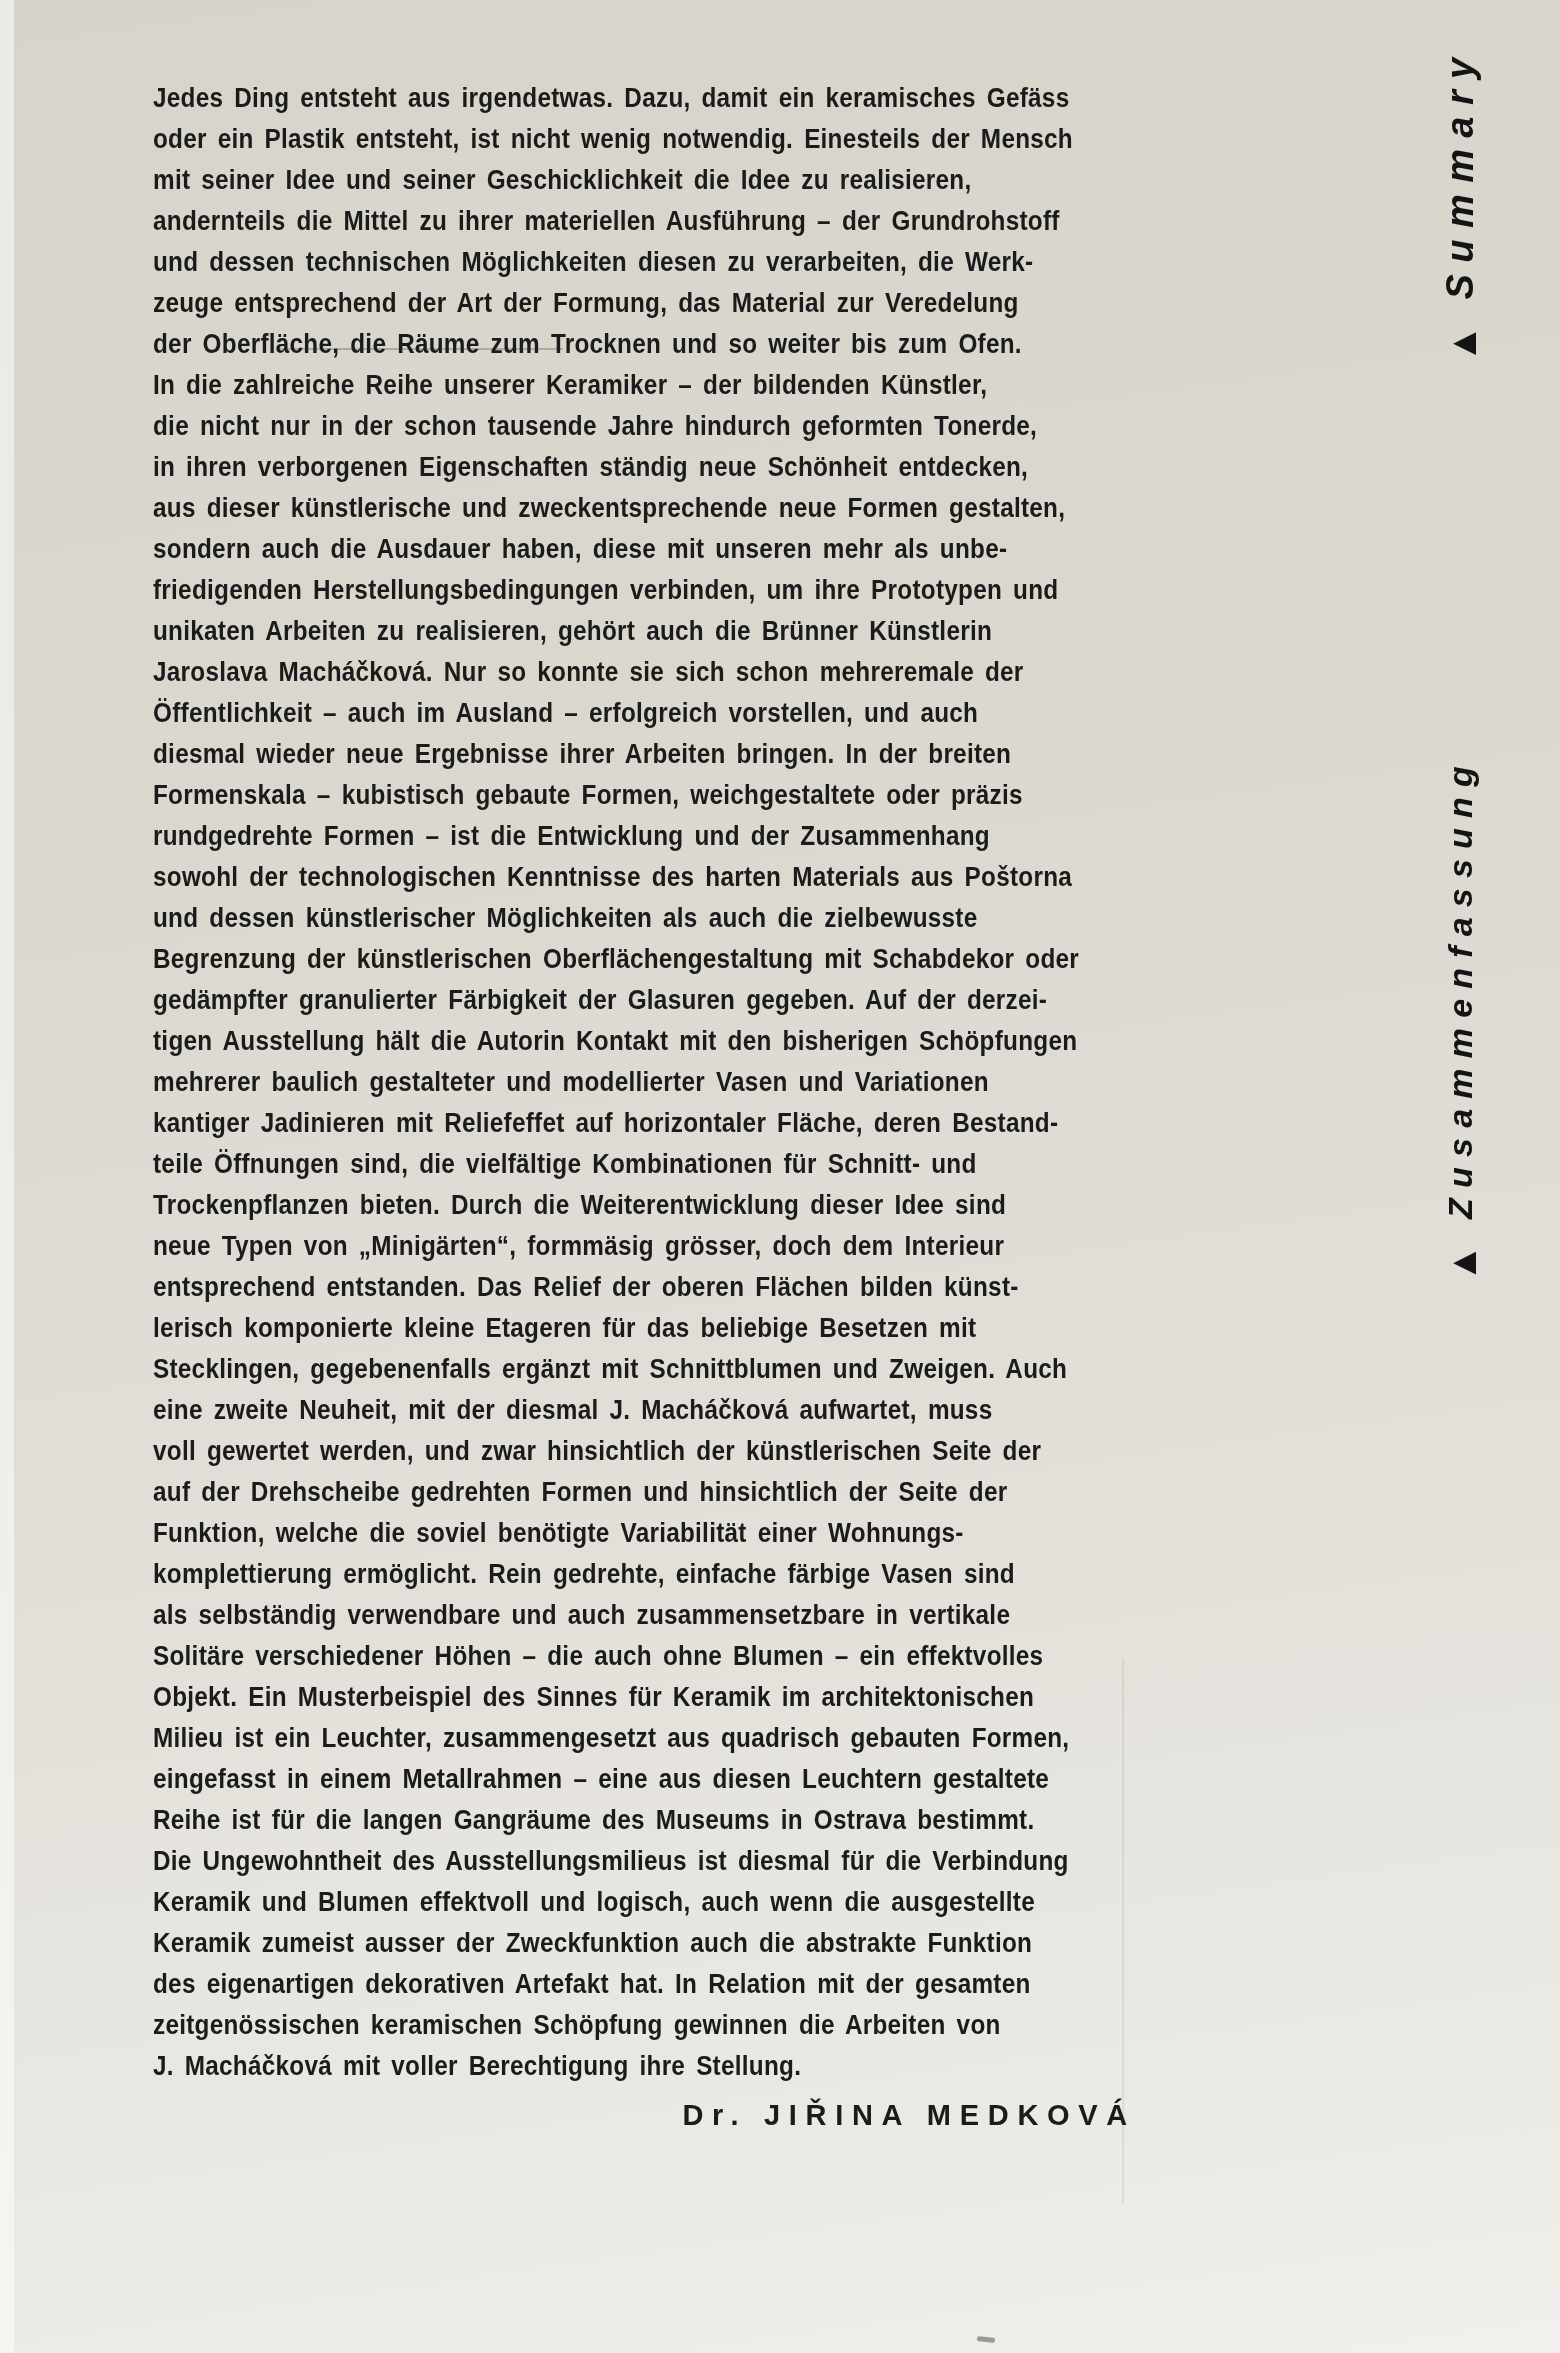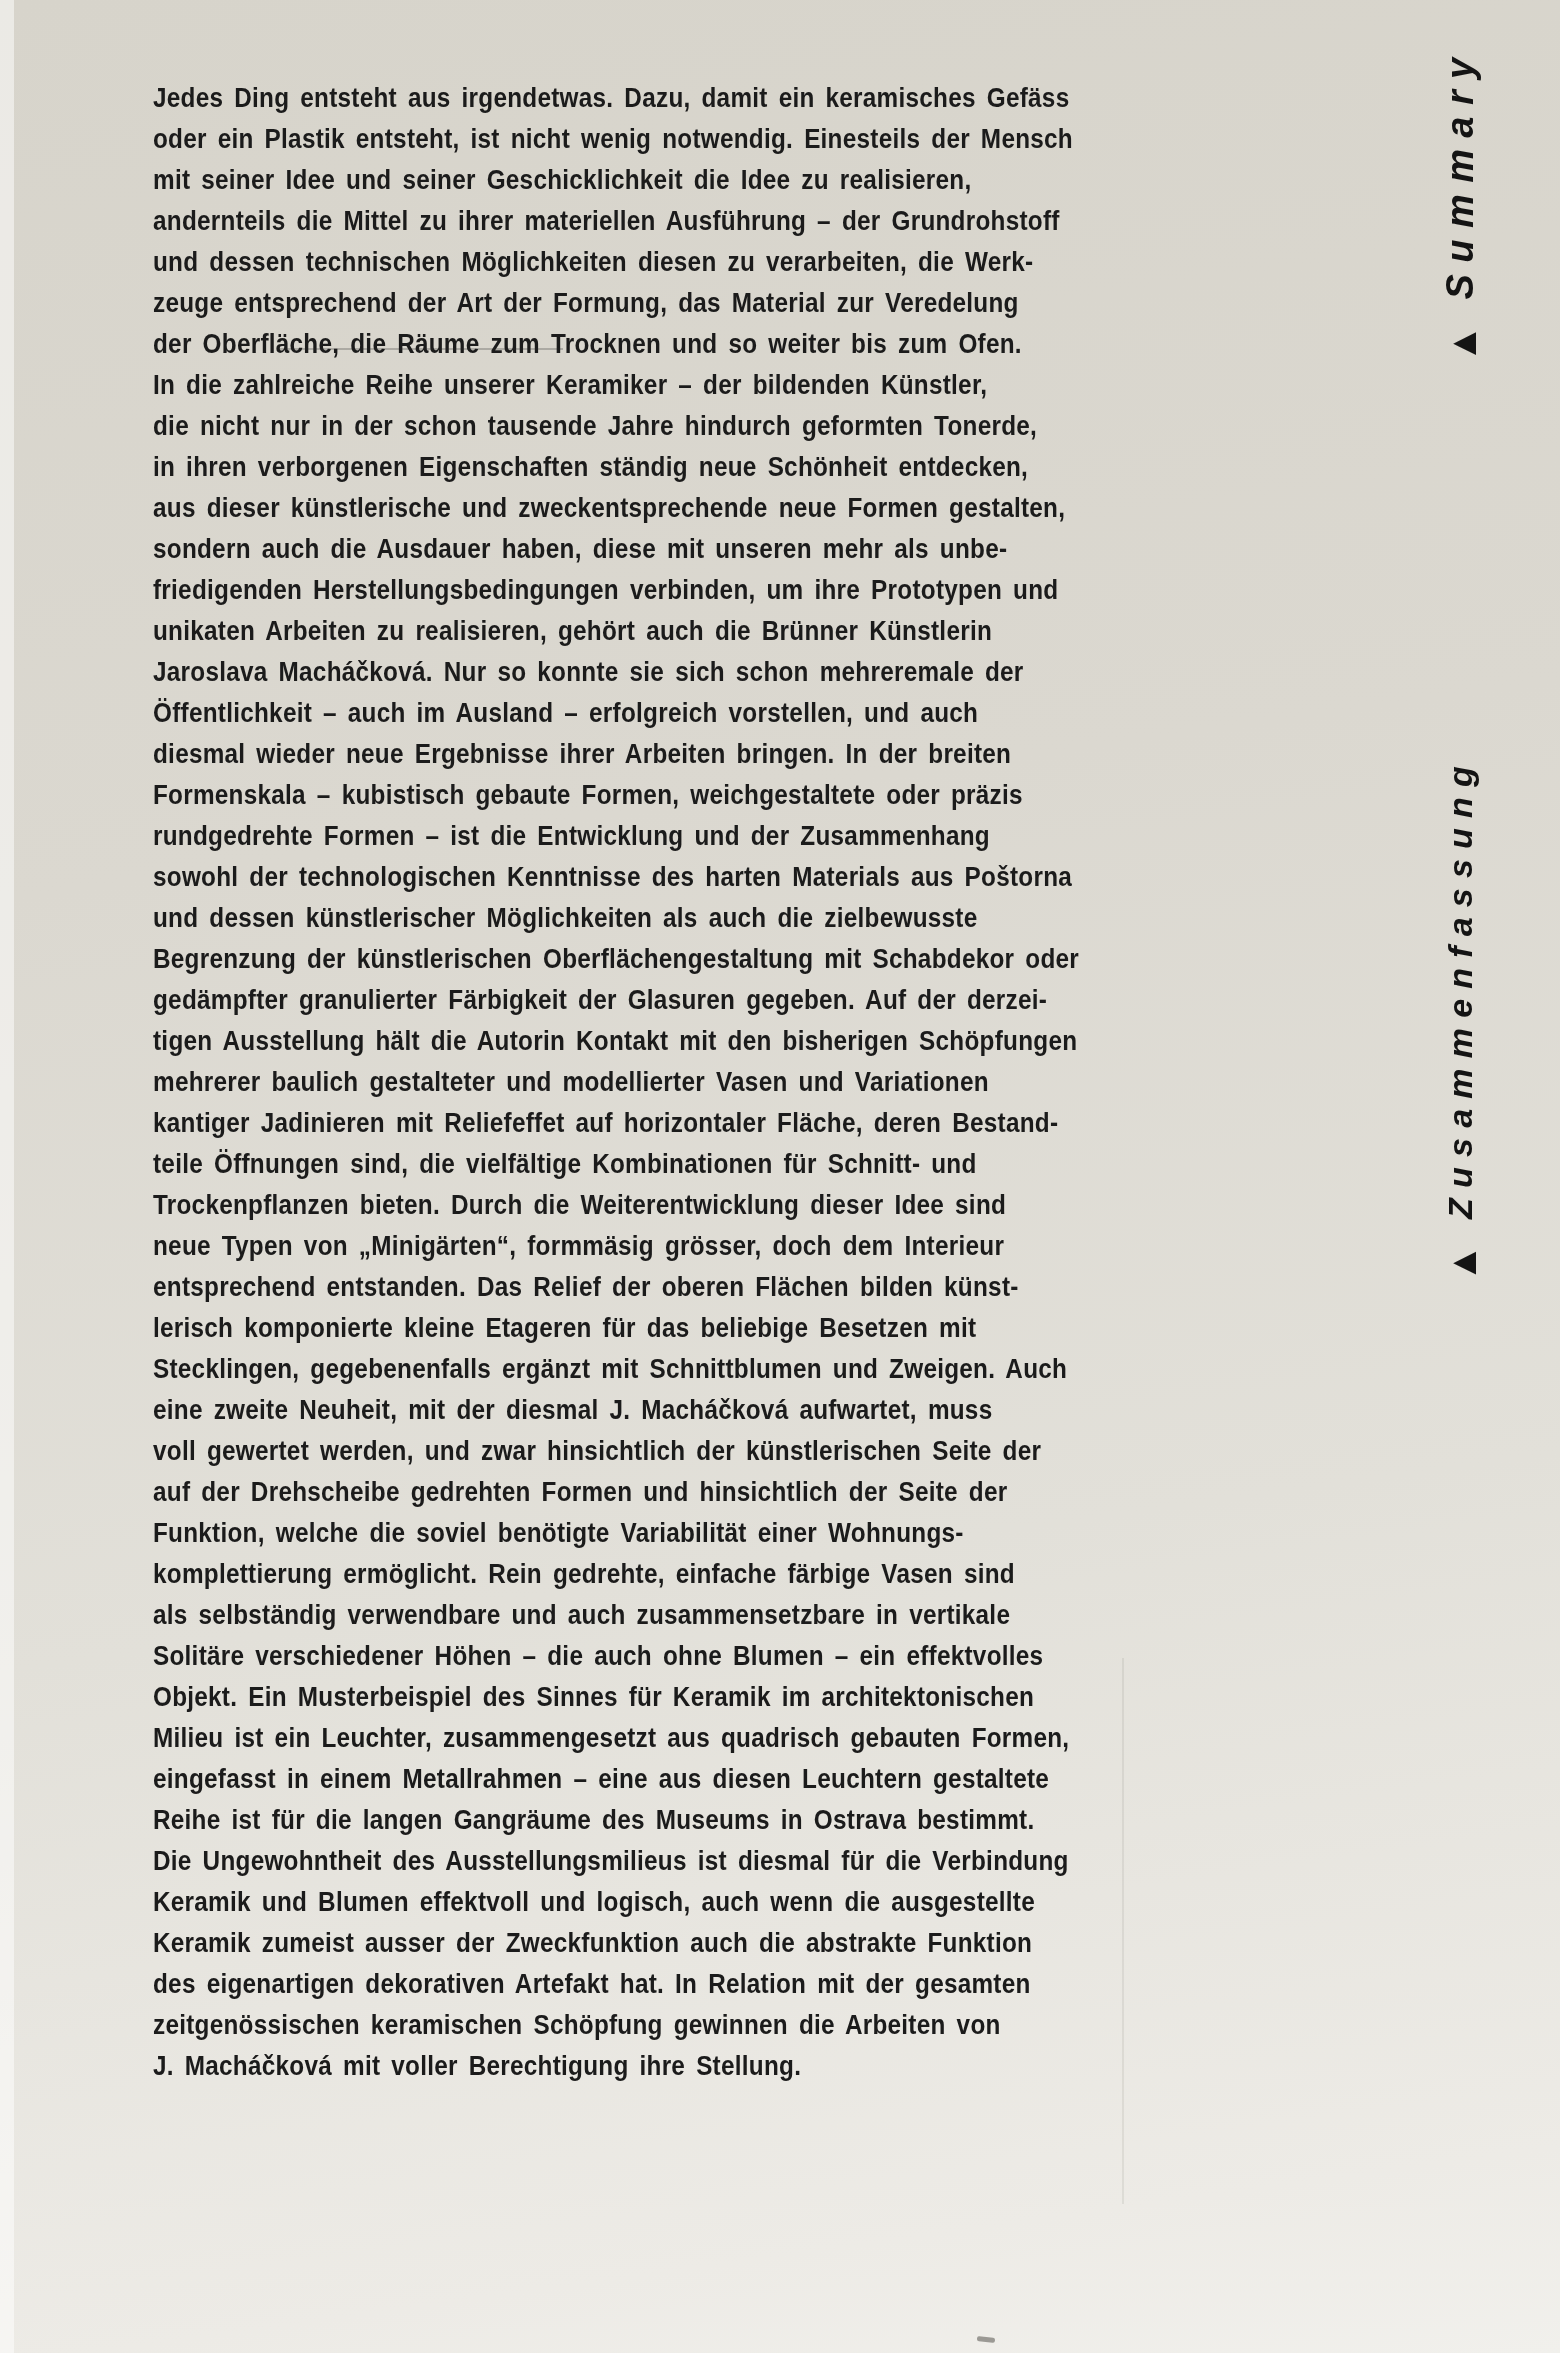--- a/index.html
+++ b/index.html
@@ -140,20 +140,21 @@
         <div class="text-line">Reihe ist für die langen Gangräume des Museums in Ostrava bestimmt.</div>
         <div class="text-line">Die Ungewohntheit des Ausstellungsmilieus ist diesmal für die Verbindung</div>
         <div class="text-line">Keramik und Blumen effektvoll und logisch, auch wenn die ausgestellte</div>
         <div class="text-line">Keramik zumeist ausser der Zweckfunktion auch die abstrakte Funktion</div>
         <div class="text-line">des eigenartigen dekorativen Artefakt hat. In Relation mit der gesamten</div>
         <div class="text-line">zeitgenössischen keramischen Schöpfung gewinnen die Arbeiten von</div>
         <div class="text-line">J. Macháčková mit voller Berechtigung ihre Stellung.</div>
       </div>
   </div>
 
+  <div class="signature">Dr. JIŘINA MEDKOVÁ</div>
 
   <div class="vlabel vlabel-summary">
     <span class="marker">▲</span>
     <span class="vtext">Summary</span>
   </div>
 
   <div class="vlabel vlabel-zusammenfassung">
     <span class="marker">▲</span>
     <span class="vtext">Zusammenfassung</span>
   </div>

